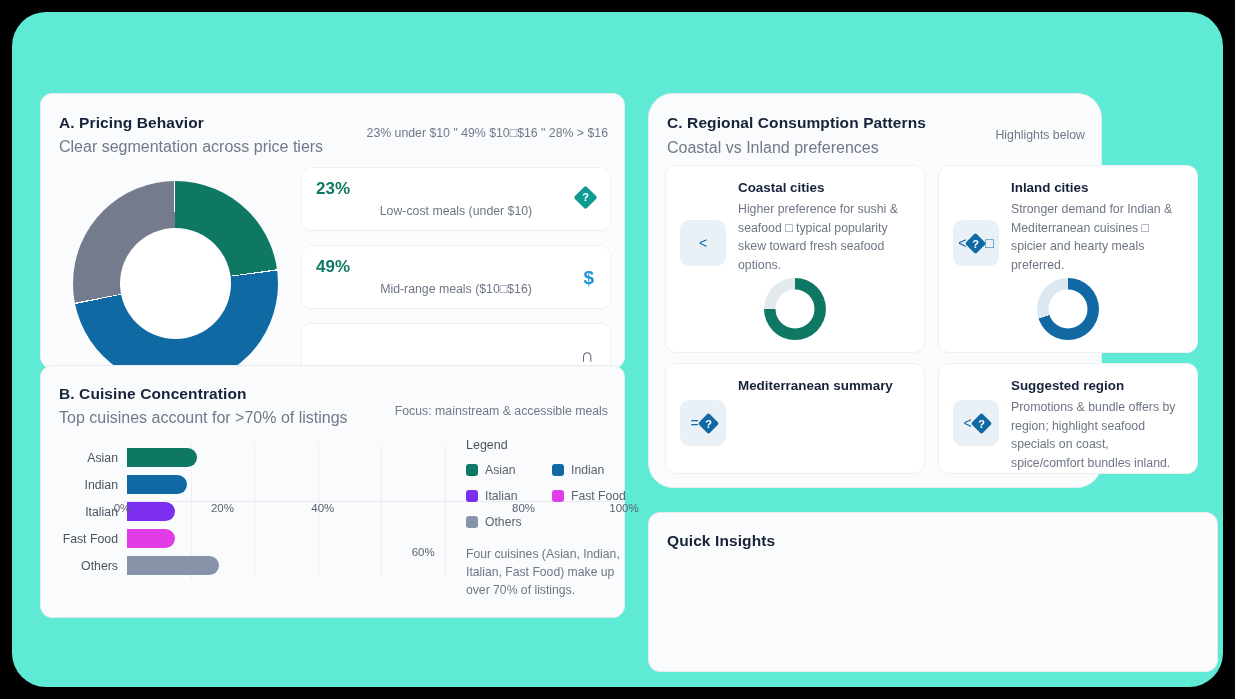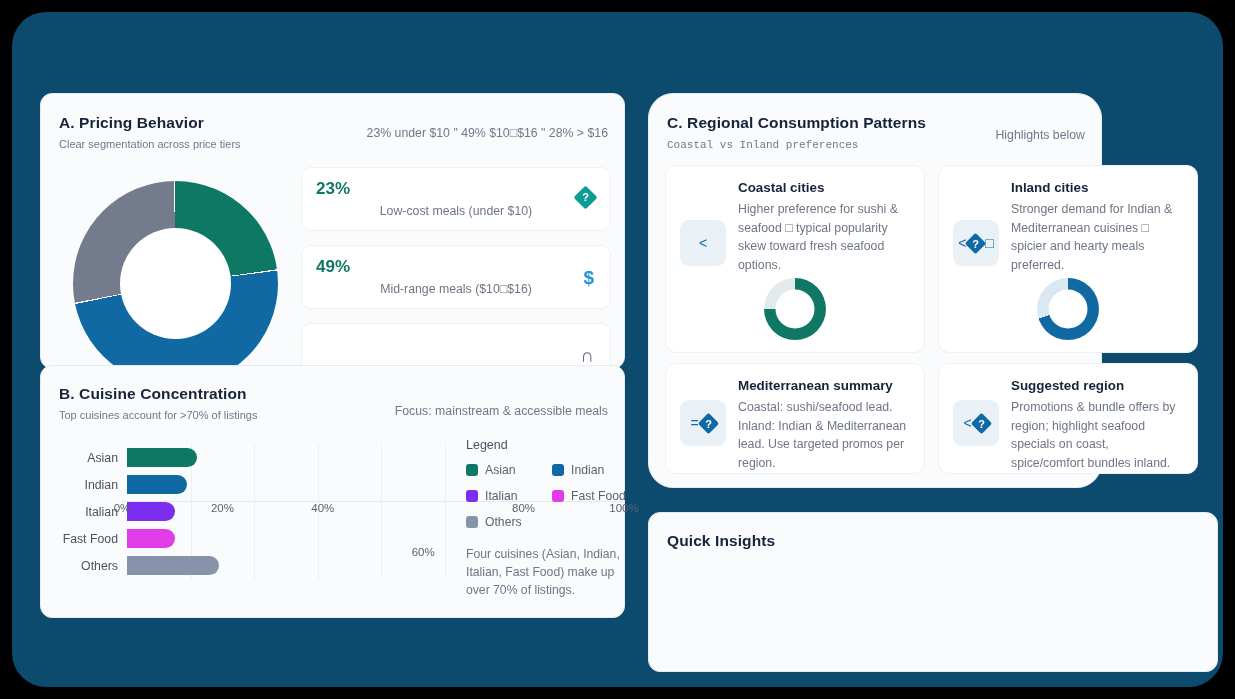--- a/index.html
+++ b/index.html
@@ -19,41 +19,41 @@
     background: #000000;
   }
 
   
   #surface {
     position: absolute;
     left: 12px;
     top: 12px;
     width: 1211px;
     height: 675px;
-    background: #0c4a6e;
+    background: #5eead4;
     border-radius: 34px;
     overflow: hidden;
   }
 
   
   .panel {
     position: absolute;
     background: #fafbfc;
     border: 1px solid #e8ebee;
     border-radius: 12px;
   }
 
   .panel-title {
     font-size: 15.5px;
     font-weight: bold;
     color: #17233b;
     letter-spacing: .1px;
   }
   .panel-sub {
-    font-size: 11px;
+    font-size: 16px;
     color: #70788a;
     margin-top: 6px;
   }
   .panel-meta {
     position: absolute;
     right: 16px;
     font-size: 12.3px;
     color: #70788a;
     text-align: right;
   }
@@ -251,21 +251,21 @@
     color: #6e7685;
     width: 175px;
   }
 
   
   #panelC {
     left: 636px; top: 81px;
     width: 454px; height: 395px; border-radius: 25px;
   }
   #panelC .panel-title { position:absolute; left:18px; top:20px; }
-  #panelC .panel-sub   { position:absolute; left:18px; top:45px; margin-top:0;font-family:Liberation Mono, monospace; }
+  #panelC .panel-sub   { position:absolute; left:18px; top:45px; margin-top:0; }
   #panelC-meta { top: 34px; }
 
   .region-card {
     position: absolute;
     background: #ffffff;
     border: 1px solid #eef1f4;
     border-radius: 11px;
     padding: 14px 14px 12px 14px;
   }
   .rc-top-left  { left: 16px;  top: 71px;  width: 260px; height: 188px; }
@@ -512,21 +512,20 @@
         <div class="region-card rc-bot-left">
           <div class="rc-body">
             <div class="rc-badge short">
               <span>=</span>
               <span class="diamond" style="background:#1069a3;width:15px;height:15px">
                 <span>?</span>
               </span>
             </div>
             <div class="rc-text">
               <div class="rc-title">Mediterranean summary</div>
-              <div class="rc-desc">Coastal: sushi/seafood lead. Inland: Indian &amp; Mediterranean lead. Use targeted promos per region.</div>
             </div>
           </div>
         </div>
         <div class="region-card rc-bot-right">
           <div class="rc-body">
             <div class="rc-badge short">
               <span>&lt;</span>
               <span class="diamond" style="background:#1069a3;width:15px;height:15px">
                 <span>?</span>
               </span>

